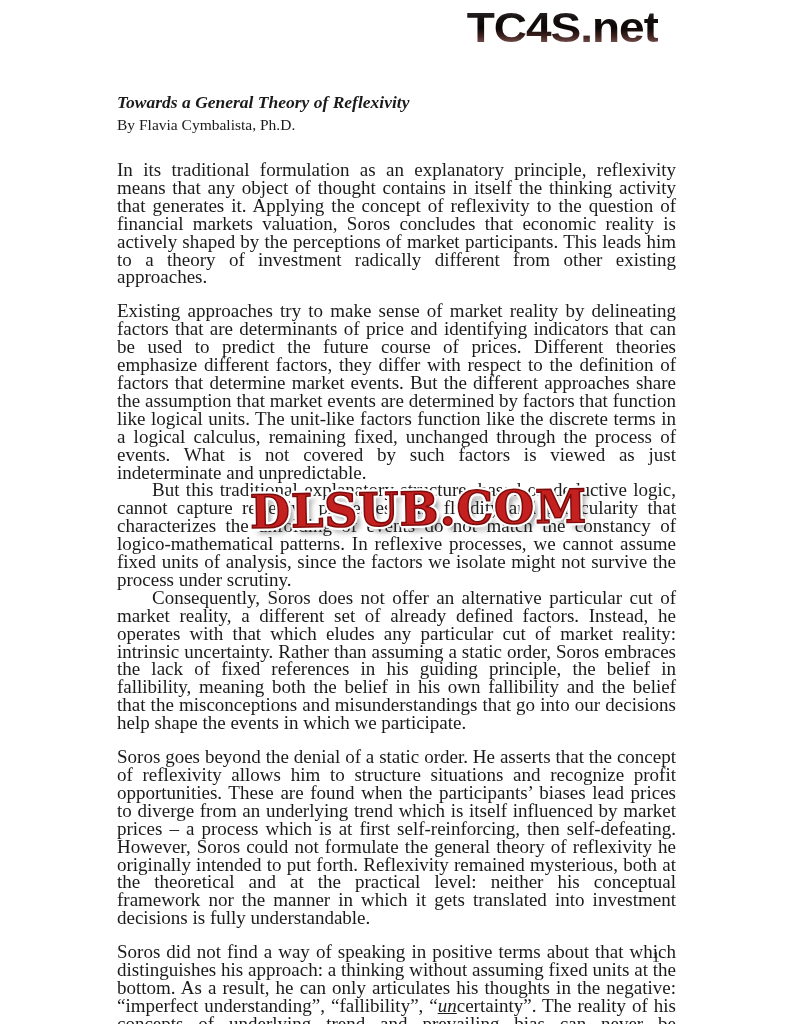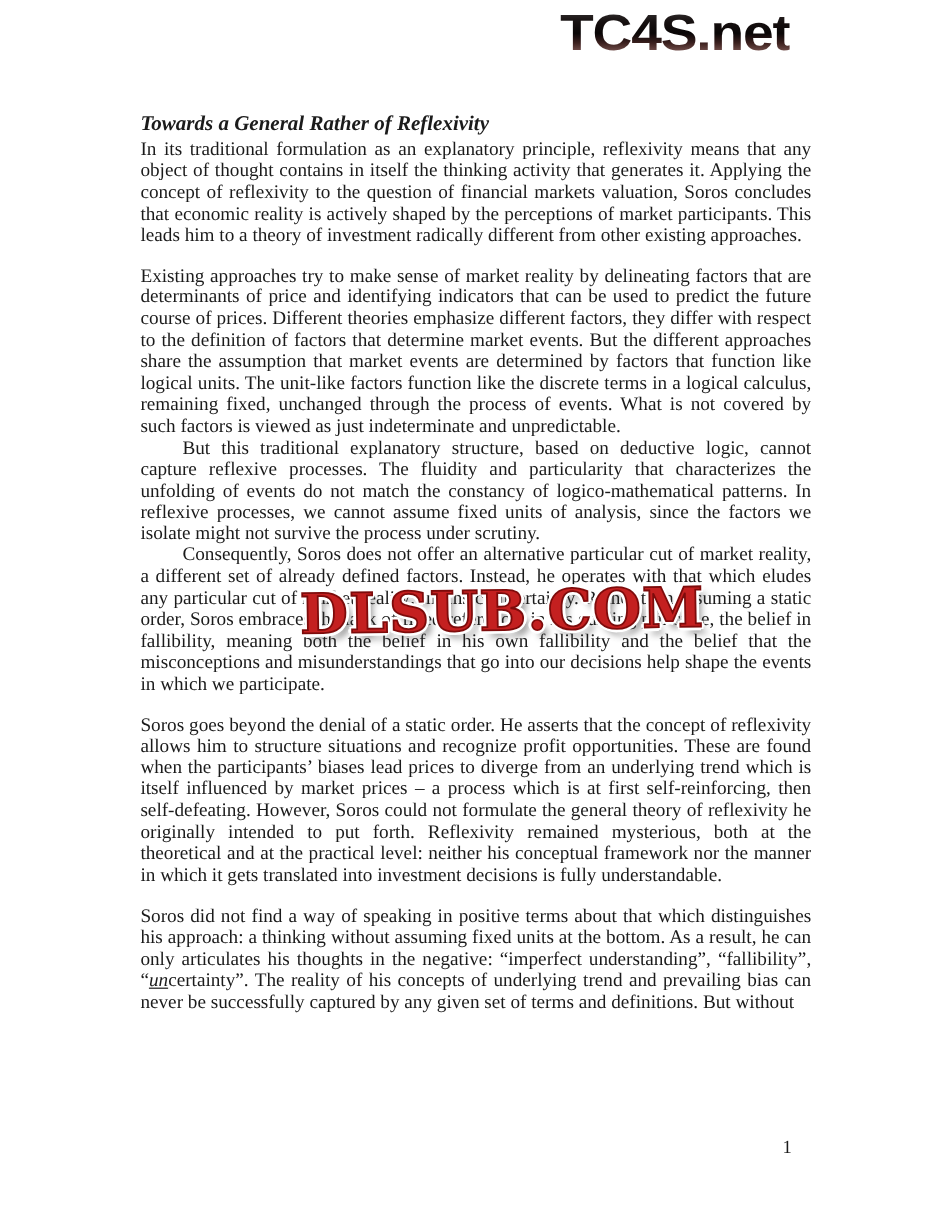--- a/index.html
+++ b/index.html
@@ -49,21 +49,21 @@
     font-size: 17.5px;
     font-weight: bold;
     font-style: italic;
   }
   .doc-byline {
     margin: 0 0 27px 0;
     font-size: 15.5px;
   }
   .para {
     margin: 0;
-    font-size: 16px;
+    font-size: 19px;
     line-height: 17.9px;
     text-align: justify;
   }
   .para.spaced { margin-top: 16px; }
   .para.indent { text-indent: 35px; }
   .para .u { text-decoration: underline; font-style: italic; }
 
   
   .watermark {
     position: absolute;
@@ -111,21 +111,22 @@
   }
 </style>
 </head>
 <body>
 
 <div class="page">
 
   <div class="top-logo">TC4S.net</div>
 
   <div class="content">
-    <h2 class="doc-subtitle">Towards a General Rather of Reflexivity</h2>
+    <h2 class="doc-subtitle">Towards a General Theory of Reflexivity</h2>
+    <div class="doc-byline">By Flavia Cymbalista, Ph.D.</div>
     <div>
         <p class="para"><span>In its traditional formulation as an explanatory principle, reflexivity means that any object of thought contains in itself the thinking activity that generates it. Applying the concept of reflexivity to the question of financial markets valuation, Soros concludes that economic reality is actively shaped by the perceptions of market participants. This leads him to a theory of investment radically different from other existing approaches.</span></p>
         <p class="para spaced"><span>Existing approaches try to make sense of market reality by delineating factors that are determinants of price and identifying indicators that can be used to predict the future course of prices. Different theories emphasize different factors, they differ with respect to the definition of factors that determine market events. But the different approaches share the assumption that market events are determined by factors that function like logical units. The unit-like factors function like the discrete terms in a logical calculus, remaining fixed, unchanged through the process of events. What is not covered by such factors is viewed as just indeterminate and unpredictable.</span></p>
         <p class="para indent"><span>But this traditional explanatory structure, based on deductive logic, cannot capture reflexive processes. The fluidity and particularity that characterizes the unfolding of events do not match the constancy of logico-mathematical patterns. In reflexive processes, we cannot assume fixed units of analysis, since the factors we isolate might not survive the process under scrutiny.</span></p>
         <p class="para indent"><span>Consequently, Soros does not offer an alternative particular cut of market reality, a different set of already defined factors. Instead, he operates with that which eludes any particular cut of market reality: intrinsic uncertainty.  Rather than assuming a static order, Soros embraces the lack of fixed references in his guiding principle, the belief in fallibility, meaning both the belief in his own fallibility and the belief that the misconceptions and misunderstandings that go into our decisions help shape the events in which we participate.</span></p>
         <p class="para spaced"><span>Soros goes beyond the denial of a static order. He asserts that the concept of reflexivity allows him to structure situations and recognize profit opportunities. These are found when the participants’ biases lead prices to diverge from an underlying trend which is itself influenced by market prices – a process which is at first self-reinforcing, then self-defeating. However, Soros could not formulate the general theory of reflexivity he originally intended to put forth. Reflexivity remained mysterious, both at the theoretical and at the practical level: neither his conceptual framework nor the manner in which it gets translated into investment decisions is fully understandable.</span></p>
         <p class="para spaced"><span>Soros did not find a way of speaking in positive terms about that which distinguishes his approach: a thinking without assuming fixed units at the bottom. As a result, he can only articulates his thoughts in the negative: “imperfect understanding”, “fallibility”, “</span><span class="u">un</span><span>certainty”. The reality of his concepts of underlying trend and prevailing bias can never be successfully captured by any given set of terms and definitions. But without</span></p>
       </div>
   </div>
 

